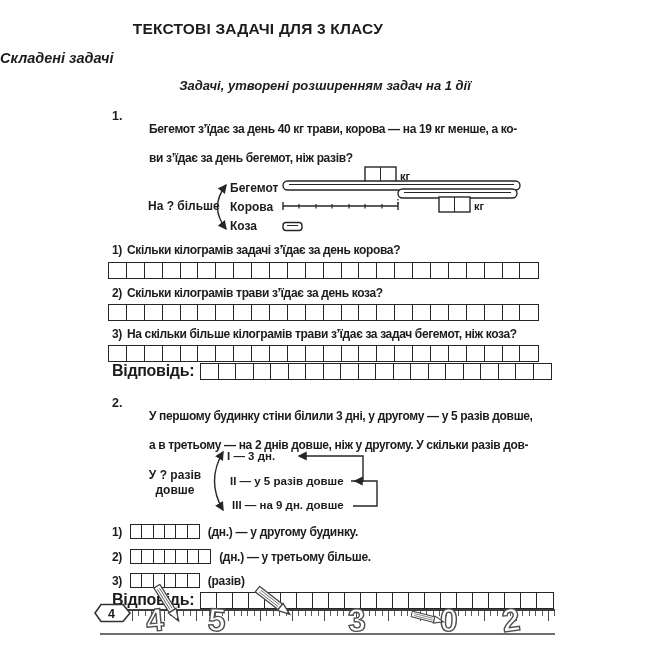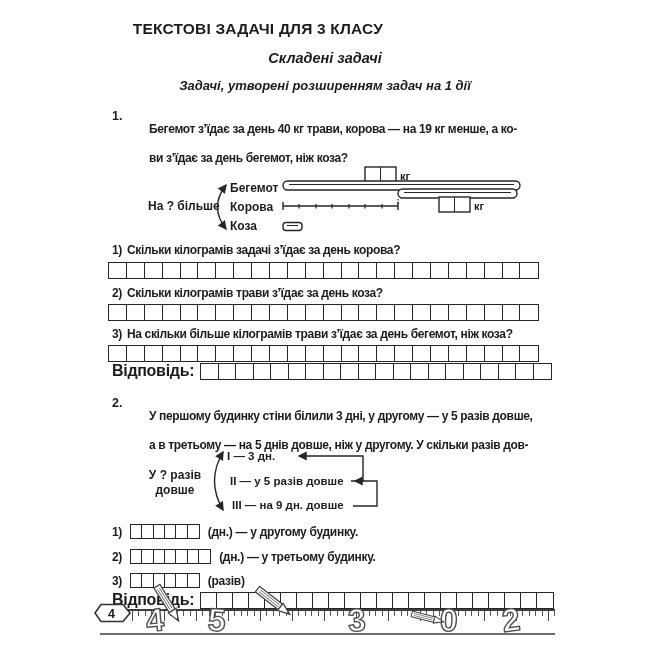--- a/index.html
+++ b/index.html
@@ -3,21 +3,21 @@
 <meta charset="utf-8">
 <style>
   html,body{margin:0;padding:0;background:#fff;}
   .page{
     position:relative;width:650px;height:650px;background:#fff;overflow:hidden;
     font-family:"Liberation Sans",sans-serif;color:#1c1c1c;
   }
   
   .h-title{position:absolute;top:20px;left:0;width:516px;text-align:center;
     font-size:15.5px;font-weight:700;letter-spacing:.2px;}
-  .h-sub{position:absolute;top:50px;left:0;width:650px;text-align:center;
+  .h-sub{position:absolute;top:50px;left:0;width:650px;
     font-size:14.5px;font-weight:700;font-style:italic;}
   .h-sec{position:absolute;top:78px;left:0;width:650px;text-align:center;
     font-size:13px;font-weight:700;font-style:italic;}
   
   .problem{position:absolute;left:112px;width:455px;}
   #p1{top:109px;} #p2{top:396px;}
   .pnum{position:absolute;left:0;top:0;font-size:12.5px;font-weight:700;}
   .plines{margin-left:37px;}
   .plines div{font-size:12px;font-weight:700;letter-spacing:-.35px;
     line-height:16.5px;white-space:nowrap;margin-top:12px;}
@@ -67,21 +67,21 @@
 <div class="page">
 
   <div class="h-title">ТЕКСТОВІ ЗАДАЧІ ДЛЯ 3 КЛАСУ</div>
   <div class="h-sub">Складені задачі</div>
   <div class="h-sec">Задачі, утворені розширенням задач на 1 дії</div>
 
   <div class="problem" id="p1">
     <span class="pnum">1.</span>
     <div class="plines">
       <div>Бегемот з’їдає за день 40 кг трави, корова — на 19 кг менше, а ко-</div>
-      <div>ви з’їдає за день бегемот, ніж коза?</div>
+      <div>ви з’їдає за день бегемот, ніж разів?</div>
     </div>
   </div>
 
   <div class="diag" id="diag1">
     <svg width="460" height="78" viewBox="0 0 460 78">
       <defs>
         <marker id="arr" viewBox="0 0 10 10" refX="8.5" refY="5" markerWidth="6.5" markerHeight="6.5" orient="auto-start-reverse">
           <path d="M0,0 L10,5 L0,10 z" fill="#262626"></path>
         </marker>
       </defs>
@@ -191,21 +191,21 @@
       <span class="cell"></span>
       <span class="cell"></span>
       <span class="cell"></span>
       <span class="cell"></span>
       <span class="cell"></span>
       <span class="cell"></span>
     </div>
 
   <div class="qrow" style="top:327px">
     <span>3)</span>
-    <span>На скільки більше кілограмів трави з’їдає за день бегемот, ніж коза?</span>
+    <span>На скільки більше кілограмів трави з’їдає за задач бегемот, ніж коза?</span>
   </div>
   <div class="grid big" style="left:108px;top:345px">
       <span class="cell"></span>
       <span class="cell"></span>
       <span class="cell"></span>
       <span class="cell"></span>
       <span class="cell"></span>
       <span class="cell"></span>
       <span class="cell"></span>
       <span class="cell"></span>
@@ -250,21 +250,21 @@
         <span class="cell"></span>
         <span class="cell"></span>
         <span class="cell"></span>
       </span>
   </div>
 
   <div class="problem" id="p2">
     <span class="pnum">2.</span>
     <div class="plines">
       <div>У першому будинку стіни білили 3 дні, у другому — у 5 разів довше,</div>
-      <div>а в третьому — на 5 днів довше, ніж у другому. У скільки разів дов-</div>
+      <div>а в третьому — на 2 днів довше, ніж у другому. У скільки разів дов-</div>
     </div>
   </div>
 
   <div class="diag" id="diag2">
     <svg width="460" height="72" viewBox="0 0 460 72">
       <text x="72" y="35" font-size="12" text-anchor="middle">У ? разів</text>
       <text x="72" y="50" font-size="12" text-anchor="middle">довше</text>
       <path d="M 120 8 Q 103 37 120 66" fill="none" stroke="#262626" stroke-width="1.4" marker-start="url(#arr)" marker-end="url(#arr)"></path>
       <text x="124" y="16" font-size="11.5">I — 3 дн.</text>
       <text x="127" y="41" font-size="11.5">II — у 5 разів довше</text>
@@ -290,21 +290,21 @@
     <span>2)</span>
     <span class="grid small">
         <span class="cell"></span>
         <span class="cell"></span>
         <span class="cell"></span>
         <span class="cell"></span>
         <span class="cell"></span>
         <span class="cell"></span>
         <span class="cell"></span>
       </span>
-    <span>(дн.) — у третьому будинку.</span>
+    <span>(дн.) — у третьому більше.</span>
   </div>
   <div class="srow" style="top:573px">
     <span>3)</span>
     <span class="grid small">
         <span class="cell"></span>
         <span class="cell"></span>
         <span class="cell"></span>
         <span class="cell"></span>
         <span class="cell"></span>
         <span class="cell"></span>

